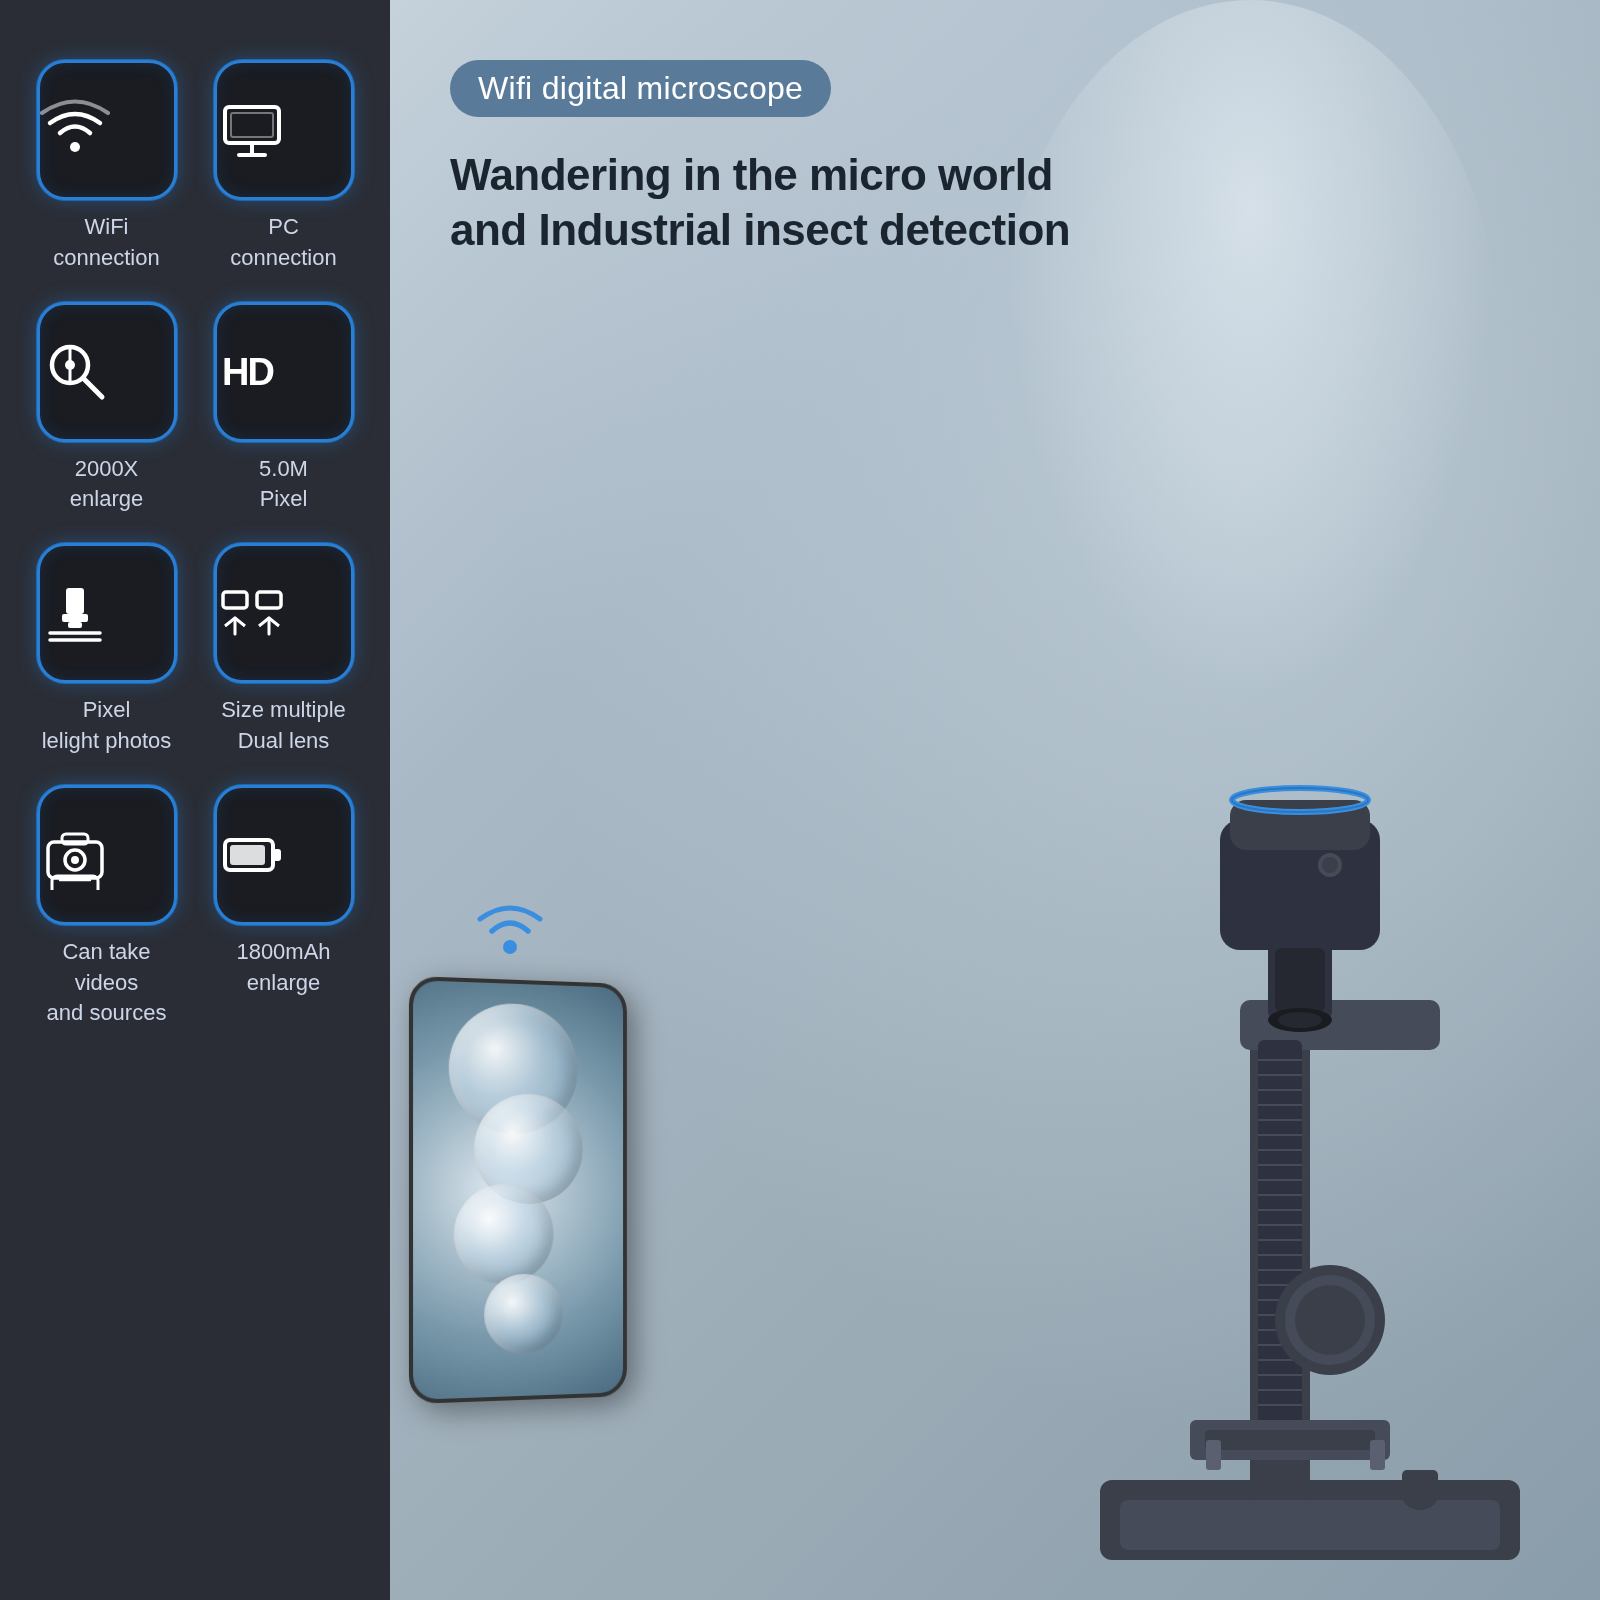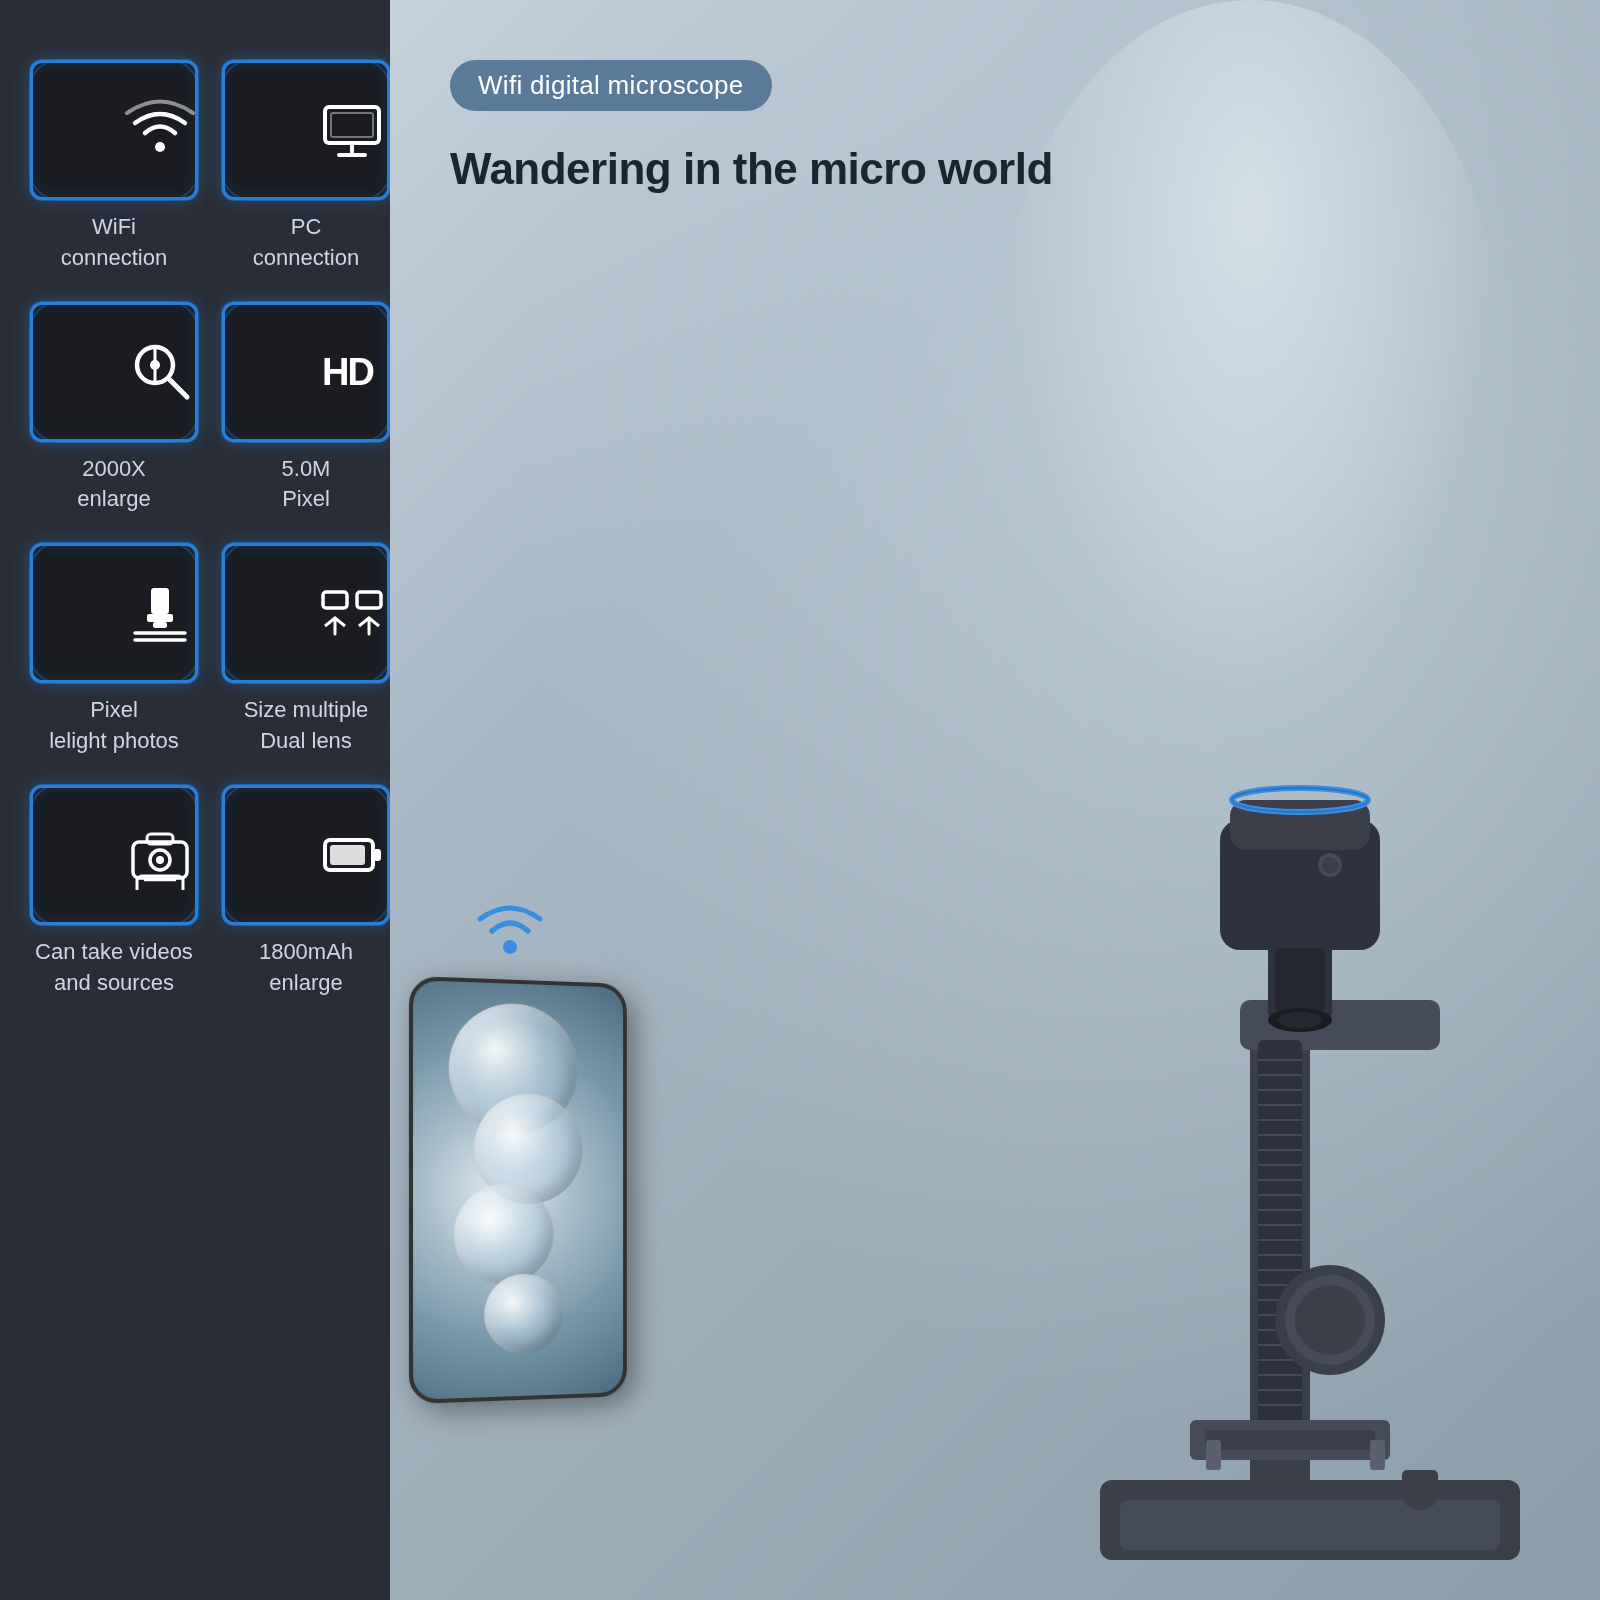--- a/index.html
+++ b/index.html
@@ -32,32 +32,32 @@
     }
 
     .feature-item {
       display: flex;
       flex-direction: column;
       align-items: center;
       gap: 12px;
     }
 
     .feature-icon-box {
-      width: 168px;
+      width: 140px;
       height: 140px;
       background: #1a1c22;
-      border-radius: 12px;
+      border-radius: 28px;
       border: 3px solid #2a7fd4;
       box-shadow:
         0 0 0 1px #1a5fa0,
         inset 0 0 15px rgba(42,127,212,0.15),
         0 0 20px rgba(42,127,212,0.4);
       display: flex;
       align-items: center;
-      justify-content: flex-end;
+      justify-content: flex-start;
       position: relative;
     }
 
     .feature-icon-box::before {
       content: '';
       position: absolute;
       inset: -4px;
       border-radius: 30px;
       border: 2px solid rgba(42,127,212,0.3);
     }
@@ -102,21 +102,21 @@
       position: relative;
       z-index: 2;
       padding: 60px 50px 30px 60px;
     }
 
     
     .product-tag {
       display: inline-block;
       background: #5a7a9a;
       color: #fff;
-      font-size: 26px;
+      font-size: 32px;
       padding: 10px 28px;
       border-radius: 30px;
       margin-bottom: 30px;
       font-weight: 400;
       letter-spacing: 0.3px;
     }
 
     .headline {
       font-size: 44px;
       font-weight: 700;
@@ -331,21 +331,21 @@
 <div class="right-panel">
   <div class="right-bg"></div>
   <div class="bg-overlay"></div>
 
   <div class="person-bg"></div>
 
   <div class="right-content">
     <div class="product-tag">Wifi digital microscope</div>
     <h1 class="headline">
       <span>Wandering in the micro world</span><br>
-      <br>
+      <span>and Industrial insect detection</span><br>
     </h1>
   </div>
 
   <div class="wifi-signal">
     <svg width="80" height="65" viewBox="0 0 80 65">
       <circle cx="40" cy="56" r="7" fill="#3a8ee0"></circle>
       <path d="M22 40 Q40 24 58 40" fill="none" stroke="#3a8ee0" stroke-width="5.5" stroke-linecap="round"></path>
       <path d="M10 28 Q40 6 70 28" fill="none" stroke="#3a8ee0" stroke-width="5" stroke-linecap="round"></path>
     </svg>
   </div>

